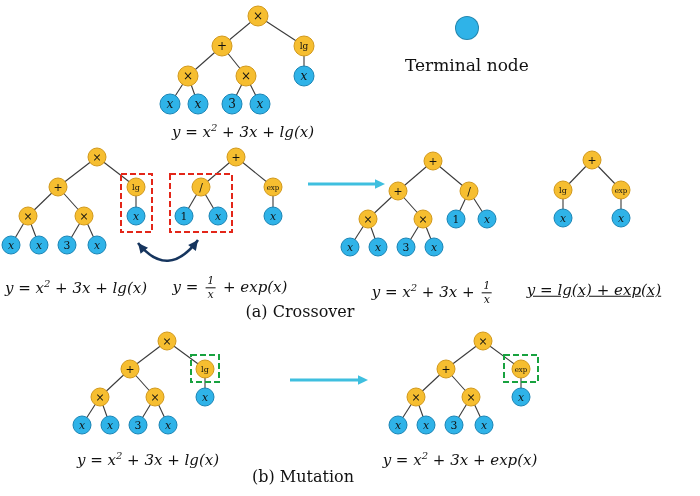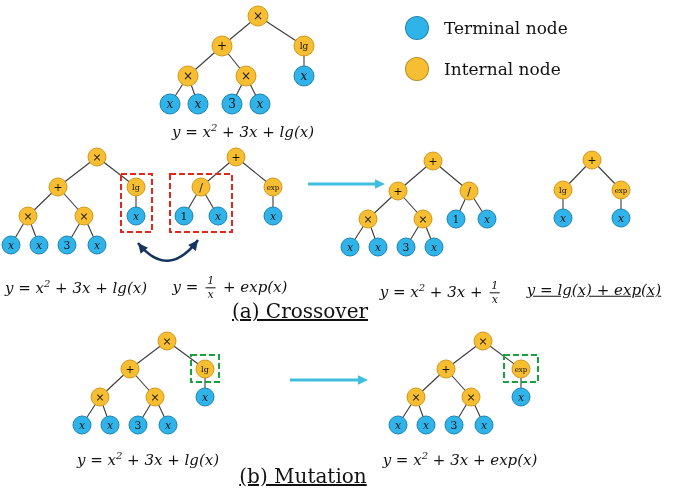--- a/index.html
+++ b/index.html
@@ -7,23 +7,23 @@
          font-family:"DejaVu Serif",serif;color:#111;}
   .stage svg{position:absolute;left:0;top:0;}
   #formula-layer{position:absolute;left:0;top:0;width:100%;height:100%;pointer-events:none;}
   .formula{position:absolute;transform:translate(-50%,-50%);font-style:italic;
            font-size:15px;white-space:nowrap;line-height:1.1;}
   .formula sup{font-size:10px;font-style:italic;}
   .frac{display:inline-flex;flex-direction:column;align-items:center;vertical-align:middle;
         font-size:11px;line-height:1.2;margin:0 2px;}
   .frac .num{padding:0 2px;}
   .frac .den{border-top:1.2px solid #111;padding:0 2px;}
-  .caption{position:absolute;transform:translate(-50%,-50%);font-size:20px;font-style:normal;text-decoration:underline;}
+  .caption{position:absolute;transform:translate(-50%,-50%);font-size:16px;font-style:normal;}
   .legend{position:absolute;left:405px;top:16px;display:flex;flex-direction:column;gap:17px;}
-  .legend-row{display:flex;align-items:center;gap:15px;}
+  .legend-row{display:flex;align-items:center;gap:15px;flex-direction:column;}
   .dot{width:22px;height:22px;border-radius:50%;border:1px solid rgba(0,0,0,.25);flex:0 0 auto;}
   .legend-label{font-size:17px;}
 </style>
 </head>
 <body>
 
 <div class="stage">
 
   <svg id="diagram-svg" width="700" height="496" viewBox="0 0 700 496">
       <g>
@@ -238,36 +238,32 @@
       </g>
     </svg>
 
   <div id="formula-layer">
       <div class="formula" style="left: 243px; top: 131px;"><span>y = x</span><sup>2</sup><span> + 3x + lg(x)</span></div>
       <div class="formula" style="left: 76px; top: 287px;"><span>y = x</span><sup>2</sup><span> + 3x + lg(x)</span></div>
       <div class="formula" style="left: 230px; top: 288px;"><span>y = </span><span class="frac">
           <span class="num">1</span>
           <span class="den">x</span>
         </span><span> + exp(x)</span></div>
-      <div class="formula" style="left: 433px; top: 293px; margin-left: 8px;"><span>y = x</span><sup>2</sup><span> + 3x + </span><span class="frac">
+      <div class="formula" style="left: 433px; top: 293px;"><span>y = x</span><sup>2</sup><span> + 3x + </span><span class="frac">
           <span class="num">1</span>
           <span class="den">x</span>
         </span></div>
       <div class="formula" style="left: 594px; top: 290px; text-decoration: underline;"><span>y = lg(x) + exp(x)</span></div>
       <div class="formula" style="left: 148px; top: 459px;"><span>y = x</span><sup>2</sup><span> + 3x + lg(x)</span></div>
       <div class="formula" style="left: 460px; top: 459px;"><span>y = x</span><sup>2</sup><span> + 3x + exp(x)</span></div>
     </div>
 
   <div class="legend">
     <div class="legend-row">
       <span class="dot" style="background: rgb(47, 179, 232);"></span>
       <span class="legend-label">Terminal node</span>
     </div>
-    <div class="legend-row">
-      <span class="dot" style="background: rgb(246, 190, 48);"></span>
-      <span class="legend-label">Internal node</span>
-    </div>
   </div>
 
   <div class="caption" style="left:300px;top:311px;">(a) Crossover</div>
   <div class="caption" style="left:303px;top:476px;">(b) Mutation</div>
 
 </div>
 
 </body></html>

